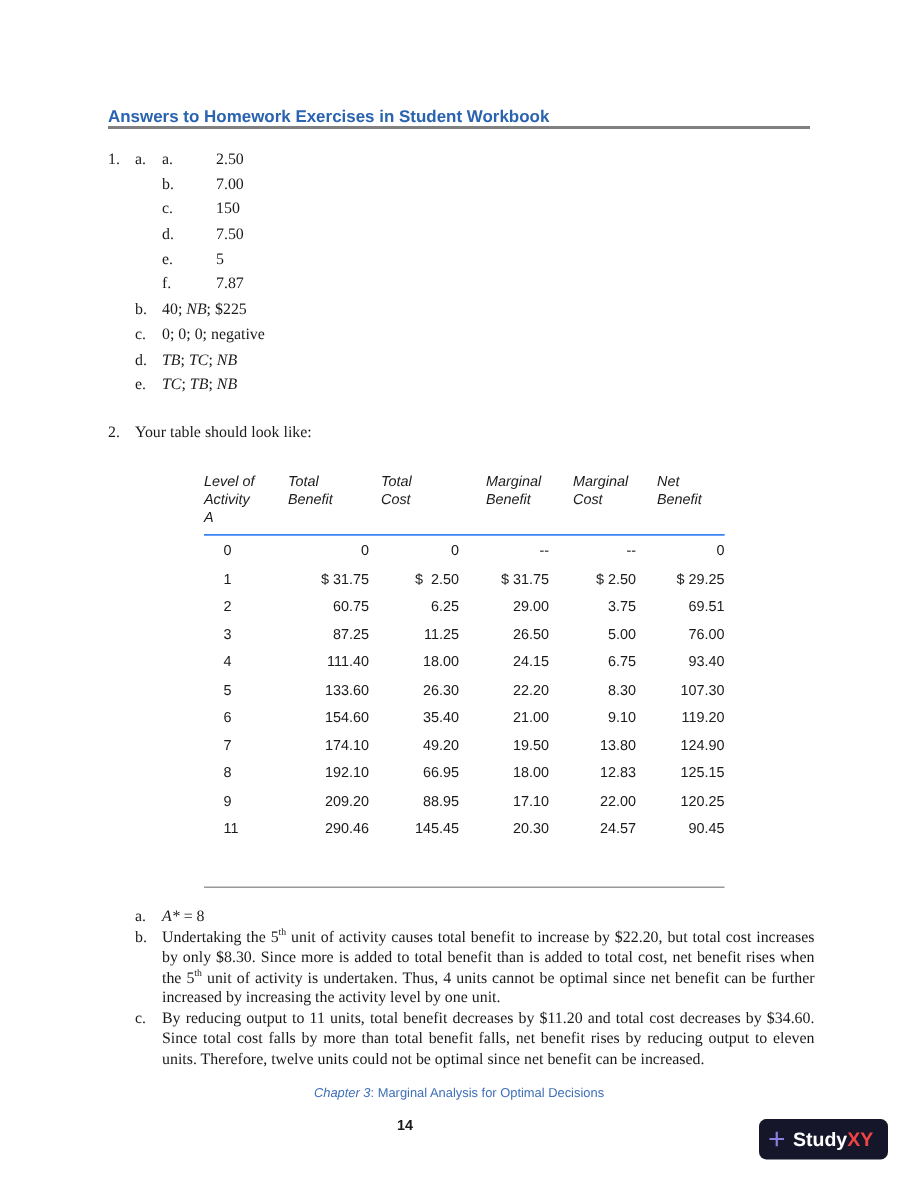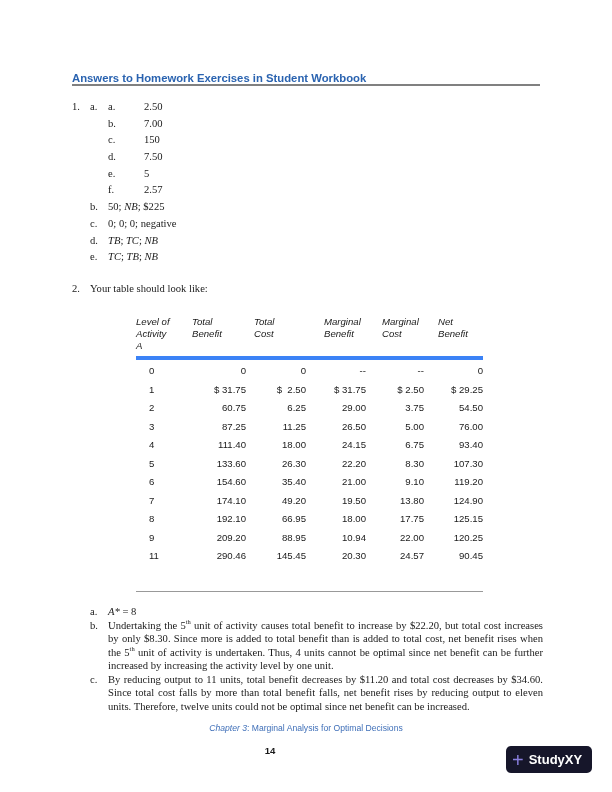--- a/index.html
+++ b/index.html
@@ -8,41 +8,41 @@
   .header-title { position: absolute; left: 72px; top: 72px; font-family: "Liberation Sans", sans-serif;
                   font-weight: bold; font-size: 11.3px; color: #2a63b0; }
   .header-rule { position: absolute; left: 72px; top: 84px; width: 468px; height: 2px; background: #808080; }
   .row { position: absolute; white-space: nowrap; }
   i { font-style: italic; }
 
   table.data { position: absolute; left: 136px; top: 316px; width: 347px; border-collapse: collapse;
                font-family: "Liberation Sans", sans-serif; font-size: 9.6px; color: #1a1a1a; }
   table.data th { font-weight: normal; font-style: italic; text-align: left; vertical-align: top;
                   padding: 0 0 4px 0; line-height: 12px; }
-  table.data thead tr { border-bottom: 4px solid #3b82f6; }
+  table.data thead tr { border-bottom: 1px solid #3b82f6; }
   table.data td { text-align: right; padding: 0; height: 18.5px; line-height: 18.5px; }
   table.data td.lvl { text-align: left; padding-left: 13px; }
   table.data tbody tr:first-child td { padding-top: 2px; }
   .tbl-bottom { position: absolute; left: 136px; top: 591px; width: 347px; height: 1px; background: #999; }
 
   .answers { position: absolute; left: 90px; top: 605px; width: 453px; line-height: 13.5px; }
   .ans { position: relative; padding-left: 18px; text-align: justify; }
   .ans .lbl { position: absolute; left: 0; top: 0; }
   sup { font-size: 6.5px; line-height: 0; }
 
   .footer-chapter { position: absolute; left: 0; width: 612px; top: 723px; text-align: center;
                     font-family: "Liberation Sans", sans-serif; font-size: 8.6px; color: #3f6fb8; }
   .footer-page { position: absolute; left: 0; width: 540px; top: 745px; text-align: center;
                  font-family: "Liberation Sans", sans-serif; font-weight: bold; font-size: 9.6px; }
 
   .brand { position: absolute; left: 506px; top: 746px; width: 86px; height: 27px; background: #16162a;
            border-radius: 5px; display: flex; align-items: center; padding-left: 6px; box-sizing: border-box;
            font-family: "Liberation Sans", sans-serif; font-weight: bold; font-size: 13px; color: #ffffff; }
   .brand .plus { color: #8a7fe0; font-size: 20px; font-weight: normal; margin-right: 5px; line-height: 1; }
-  .brand .xy { color: #ffffff; }
+  .brand .xy { color: #ef4444; }
 </style>
 </head>
 <body>
 
 <div class="header-title">Answers to Homework Exercises in Student Workbook</div>
 <div class="header-rule"></div>
 
 <div>
   <span class="row" style="left:72px;top:101px">1.</span>
   <span class="row" style="left:90px;top:101px">a.</span>
@@ -56,24 +56,24 @@
   <span class="row" style="left:108px;top:134px">c.</span>
   <span class="row" style="left:144px;top:134px">150</span>
 
   <span class="row" style="left:108px;top:151px">d.</span>
   <span class="row" style="left:144px;top:151px">7.50</span>
 
   <span class="row" style="left:108px;top:168px">e.</span>
   <span class="row" style="left:144px;top:168px">5</span>
 
   <span class="row" style="left:108px;top:184px">f.</span>
-  <span class="row" style="left:144px;top:184px">2.57</span>
+  <span class="row" style="left:144px;top:184px">7.87</span>
 
   <span class="row" style="left:90px;top:201px">b.</span>
-  <span class="row" style="left:108px;top:201px"><span>50; </span><i>NB</i><span>; $225</span></span>
+  <span class="row" style="left:108px;top:201px"><span>40; </span><i>NB</i><span>; $225</span></span>
 
   <span class="row" style="left:90px;top:218px">c.</span>
   <span class="row" style="left:108px;top:218px">0; 0; 0; negative</span>
 
   <span class="row" style="left:90px;top:235px">d.</span>
   <span class="row" style="left:108px;top:235px"><i>TB</i>; <i>TC</i>; <i>NB</i></span>
 
   <span class="row" style="left:90px;top:251px">e.</span>
   <span class="row" style="left:108px;top:251px"><i>TC</i>; <i>TB</i>; <i>NB</i></span>
 </div>
@@ -116,21 +116,21 @@
         <td>$ 31.75</td>
         <td>$ 2.50</td>
         <td>$ 29.25</td>
       </tr>
     <tr>
         <td class="lvl">2</td>
         <td>60.75</td>
         <td>6.25</td>
         <td>29.00</td>
         <td>3.75</td>
-        <td>54.50</td>
+        <td>69.51</td>
       </tr>
     <tr>
         <td class="lvl">3</td>
         <td>87.25</td>
         <td>11.25</td>
         <td>26.50</td>
         <td>5.00</td>
         <td>76.00</td>
       </tr>
     <tr>
@@ -163,28 +163,28 @@
         <td>49.20</td>
         <td>19.50</td>
         <td>13.80</td>
         <td>124.90</td>
       </tr>
     <tr>
         <td class="lvl">8</td>
         <td>192.10</td>
         <td>66.95</td>
         <td>18.00</td>
-        <td>17.75</td>
+        <td>12.83</td>
         <td>125.15</td>
       </tr>
     <tr>
         <td class="lvl">9</td>
         <td>209.20</td>
         <td>88.95</td>
-        <td>10.94</td>
+        <td>17.10</td>
         <td>22.00</td>
         <td>120.25</td>
       </tr>
     <tr>
         <td class="lvl">11</td>
         <td>290.46</td>
         <td>145.45</td>
         <td>20.30</td>
         <td>24.57</td>
         <td>90.45</td>

